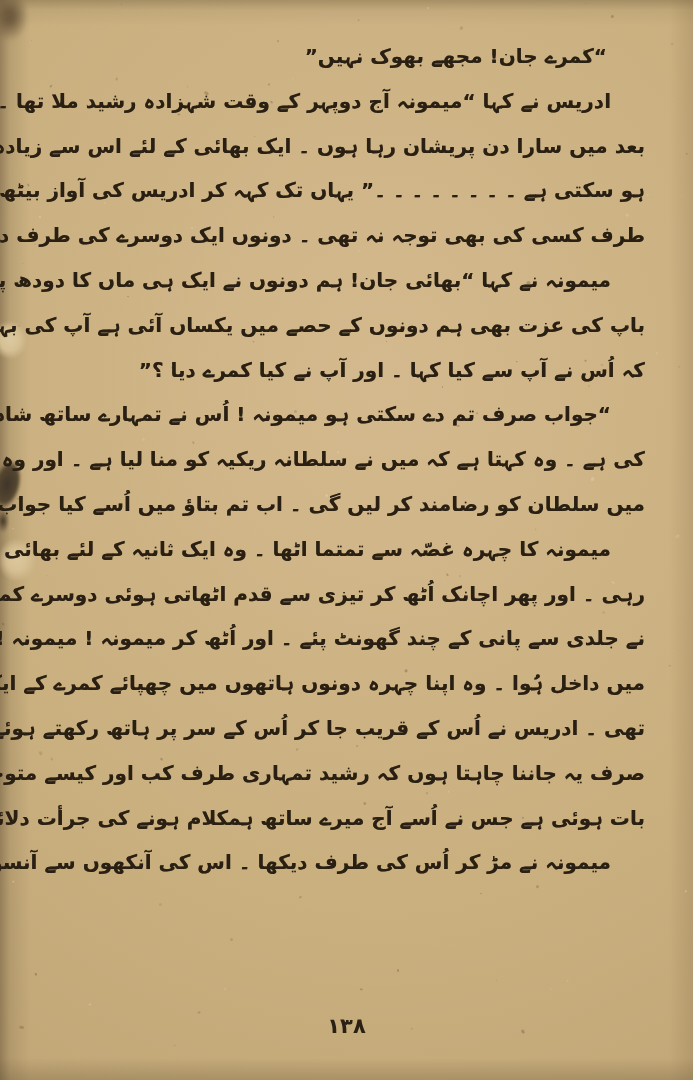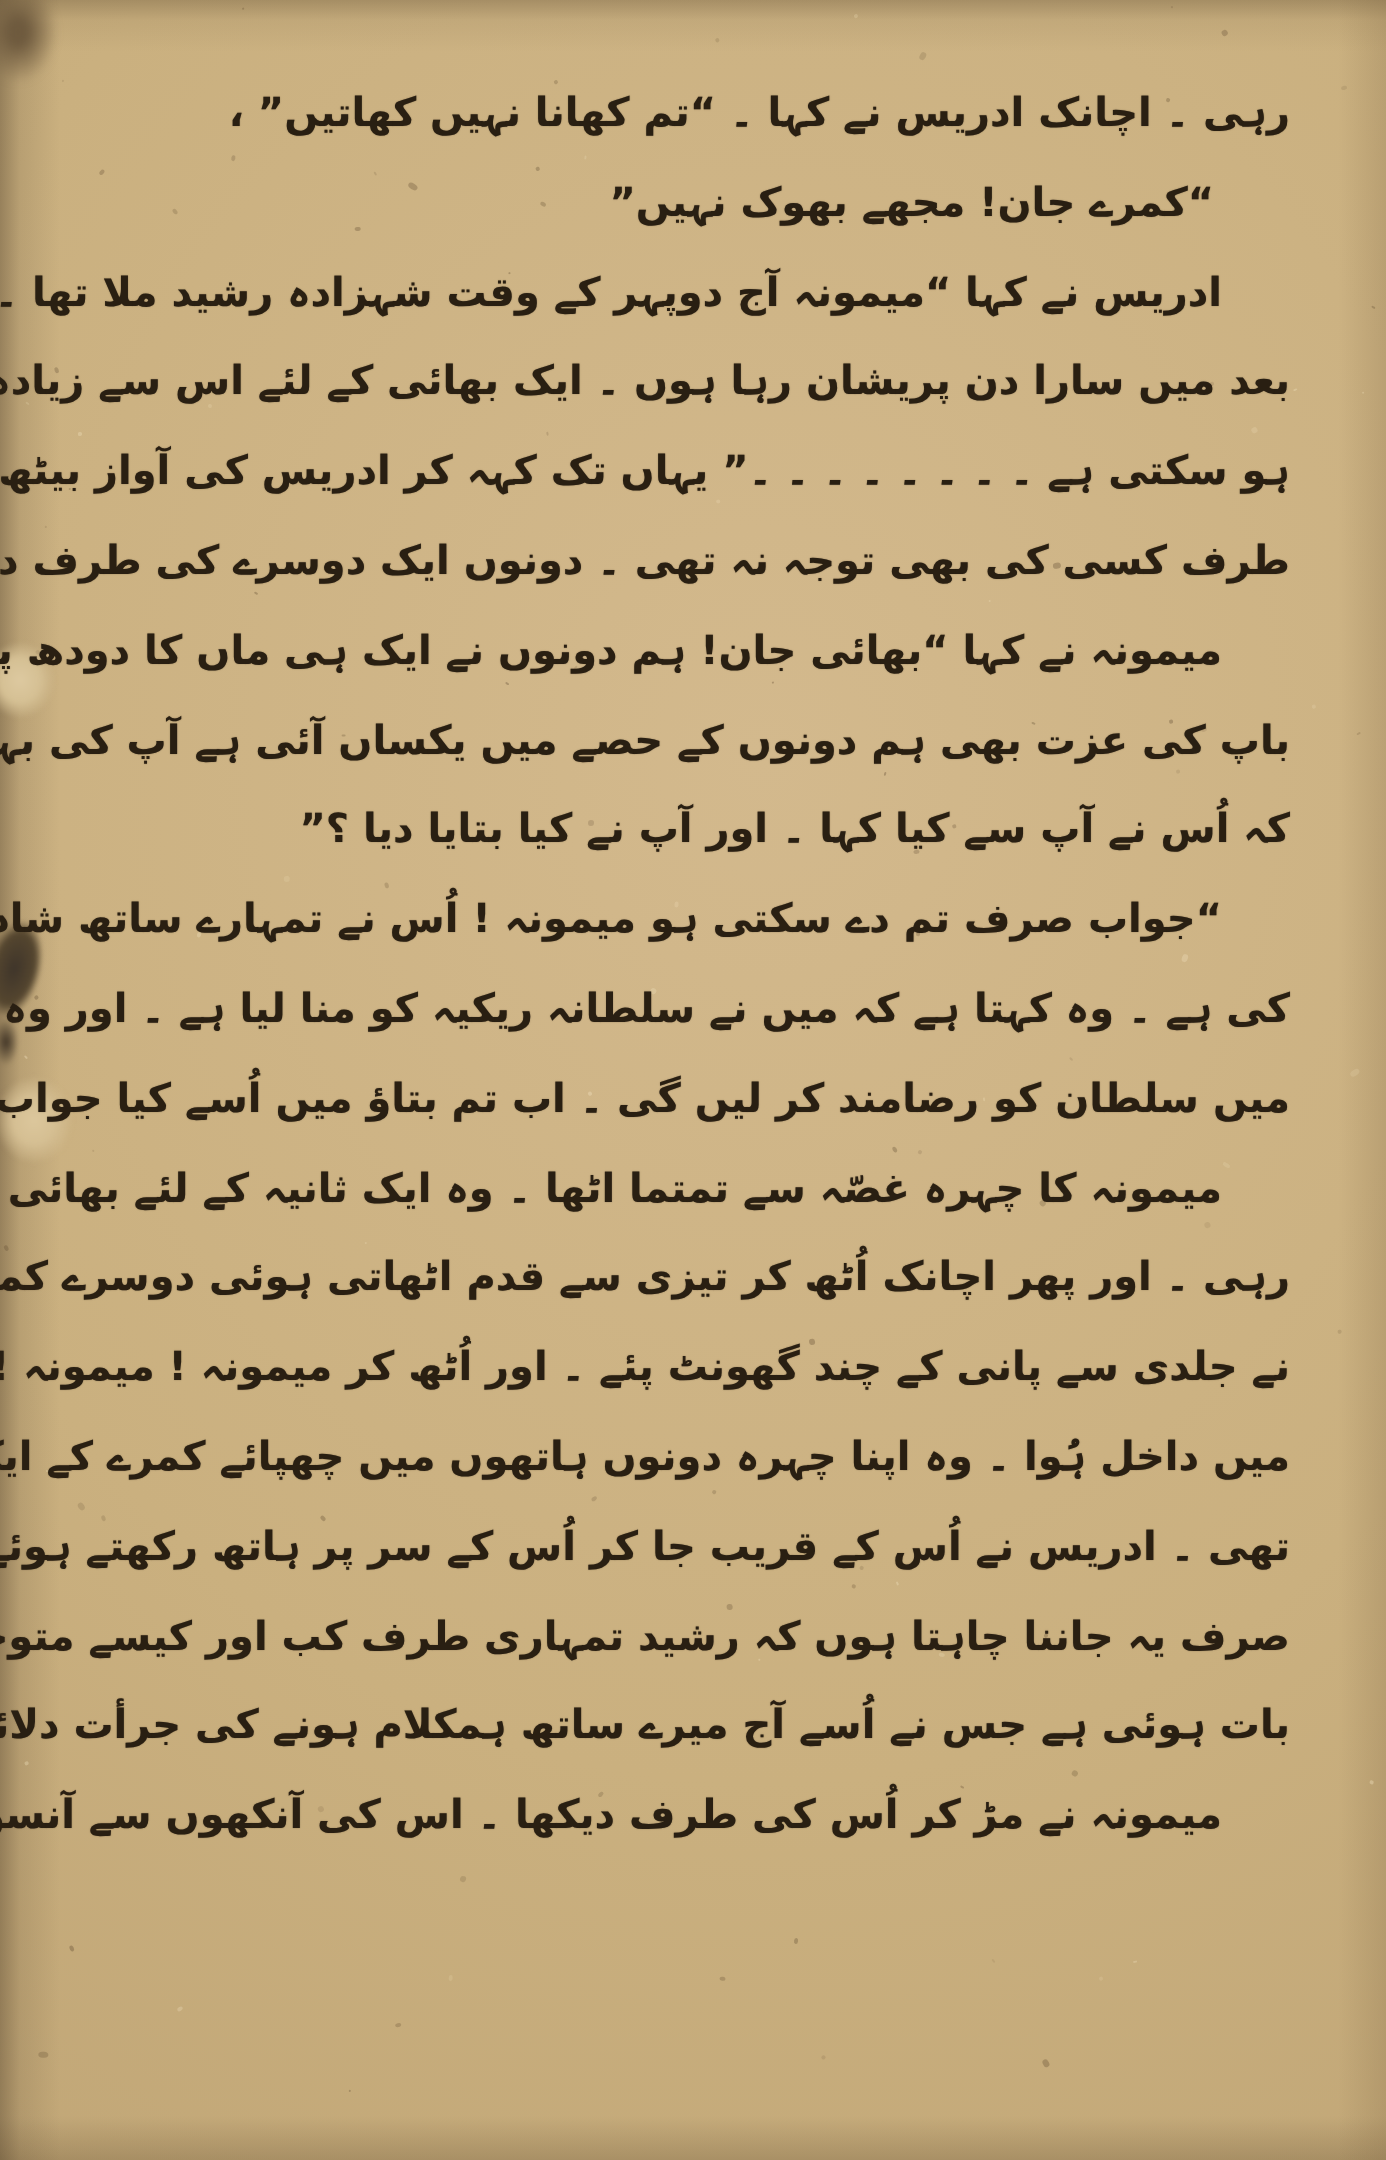--- a/index.html
+++ b/index.html
@@ -194,36 +194,36 @@
       <div class="speck" style="left: 38.9954px; top: 751.206px; width: 3.07216px; height: 4.30836px; background: rgba(84, 64, 40, 0.165); transform: rotate(143.625deg);"></div>
     </div>
 
   <div class="stain corner"></div>
   <div class="stain chip"></div>
   <div class="stain blob"></div>
   <div class="stain blob-tail"></div>
   <div class="stain scuff"></div>
 
   <div class="text-block" dir="rtl" lang="ur">
-      <div class="line l-r">رہی ۔ اچانک ادریس نے کہا ۔ “تم کھانا نہیں کھاتیں” ،</div>
       <div class="line l-rq">“کمرے جان! مجھے بھوک نہیں”</div>
       <div class="line l-ji">ادریس نے کہا “میمونہ آج دوپہر کے وقت شہزادہ رشید ملا تھا ۔ اور اُس کے</div>
       <div class="line l-j">بعد میں سارا دن پریشان رہا ہوں ۔ ایک بھائی کے لئے اس سے زیادہ پریشانی اور کیا</div>
       <div class="line l-j">ہو سکتی ہے ۔ ۔ ۔ ۔ ۔ ۔ ۔ ۔” یہاں تک کہہ کر ادریس کی آواز بیٹھ گئی ۔ اب دسترخوان کی</div>
       <div class="line l-r">طرف کسی کی بھی توجہ نہ تھی ۔ دونوں ایک دوسرے کی طرف دیکھ رہے تھے ۔</div>
       <div class="line l-ji">میمونہ نے کہا “بھائی جان! ہم دونوں نے ایک ہی ماں کا دودھ پیا ہے اور</div>
       <div class="line l-j">باپ کی عزت بھی ہم دونوں کے حصے میں یکساں آئی ہے آپ کی بہن پوچھتی ہے ۔</div>
-      <div class="line l-r">کہ اُس نے آپ سے کیا کہا ۔ اور آپ نے کیا بتایا دیا ؟”</div>
+      <div class="line l-r">کہ اُس نے آپ سے کیا کہا ۔ اور آپ نے کیا کمرے دیا ؟”</div>
       <div class="line l-ji">“جواب صرف تم دے سکتی ہو میمونہ ! اُس نے تمہارے ساتھ شادی کی درخواست</div>
       <div class="line l-j">کی ہے ۔ وہ کہتا ہے کہ میں نے سلطانہ ریکیہ کو منا لیا ہے ۔ اور وہ اس جشن کے ایام</div>
       <div class="line l-r">میں سلطان کو رضامند کر لیں گی ۔ اب تم بتاؤ میں اُسے کیا جواب دوں ؟”</div>
       <div class="line l-ji">میمونہ کا چہرہ غصّہ سے تمتما اٹھا ۔ وہ ایک ثانیہ کے لئے بھائی کی طرف دیکھتی</div>
       <div class="line l-j">رہی ۔ اور پھر اچانک اُٹھ کر تیزی سے قدم اٹھاتی ہوئی دوسرے کمرے میں چلی گئی ۔ ادریس</div>
       <div class="line l-j">نے جلدی سے پانی کے چند گھونٹ پئے ۔ اور اُٹھ کر میمونہ ! میمونہ ! کہتا ہُوا دوسرے کمرے</div>
       <div class="line l-j">میں داخل ہُوا ۔ وہ اپنا چہرہ دونوں ہاتھوں میں چھپائے کمرے کے ایک کونے میں کھڑی</div>
       <div class="line l-j">تھی ۔ ادریس نے اُس کے قریب جا کر اُس کے سر پر ہاتھ رکھتے ہوئے کہا “میمونہ ! میں</div>
       <div class="line l-j">صرف یہ جاننا چاہتا ہوں کہ رشید تمہاری طرف کب اور کیسے متوجہ ہُوا ۔ اگر کوئی ایسی</div>
       <div class="line l-r">بات ہوئی ہے جس نے اُسے آج میرے ساتھ ہمکلام ہونے کی جرأت دلائی ہے ،</div>
       <div class="line l-ji">میمونہ نے مڑ کر اُس کی طرف دیکھا ۔ اس کی آنکھوں سے آنسو بہہ رہے تھے ۔ وہ</div>
     </div>
 
+  <div class="page-number">۱۳۸</div>
 
 </div>
 
 </body></html>

